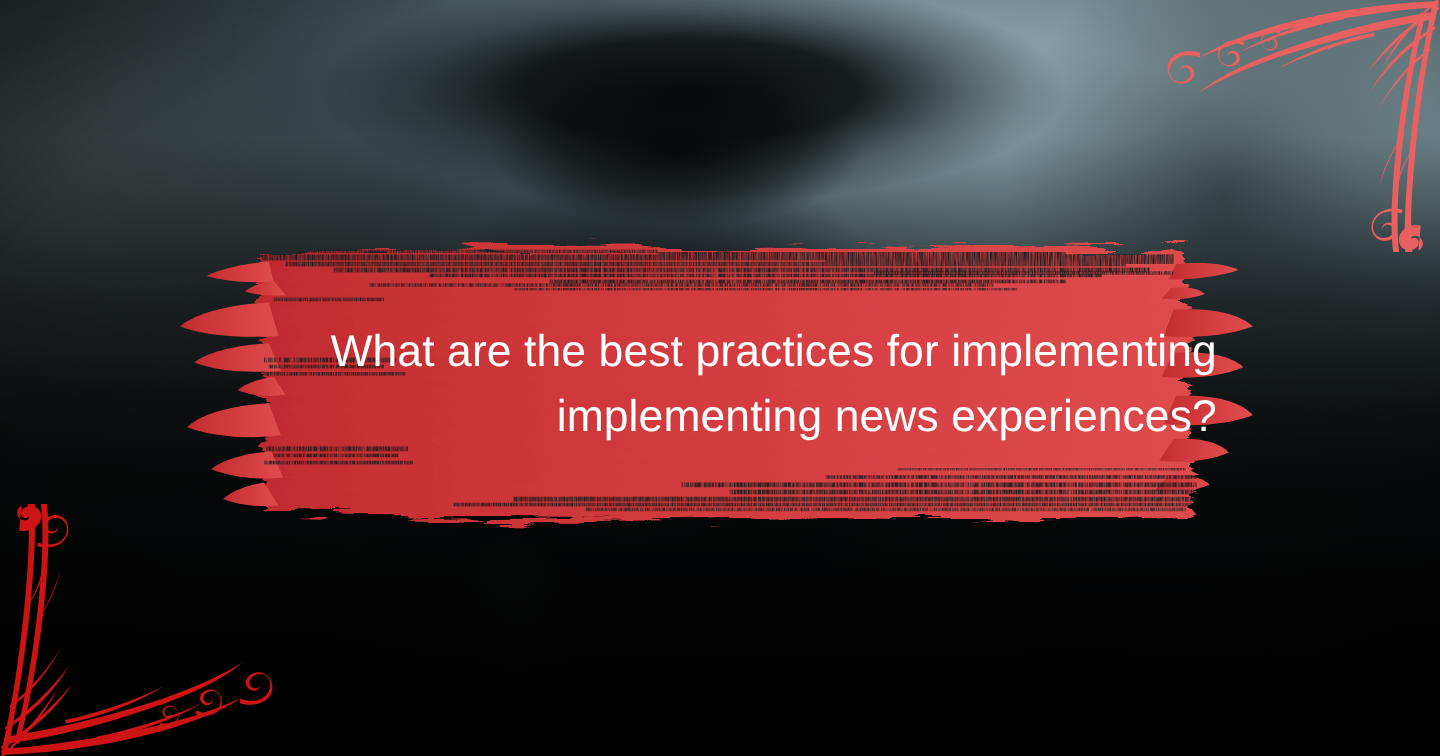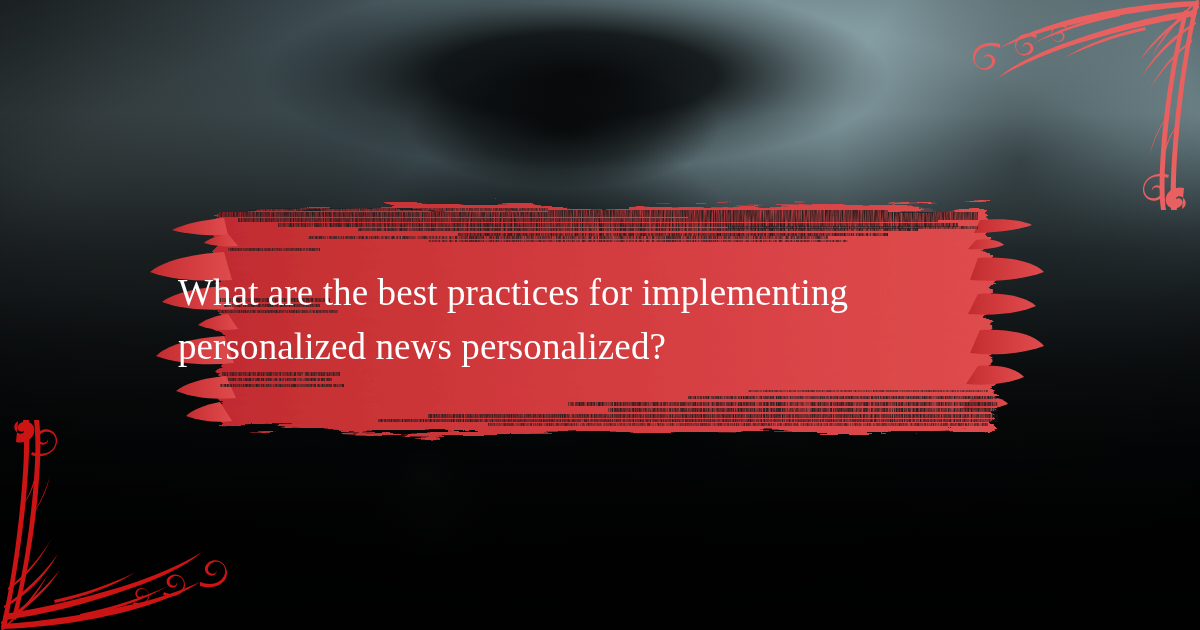--- a/index.html
+++ b/index.html
@@ -95,38 +95,37 @@
     left: 128px;
     top: 190px;
     width: 920px;
     height: 260px;
   }
   #banner svg { display: block; width: 100%; height: 100%; }
 
   
   #headline {
     position: absolute;
-    left: 144px;
+    left: 128px;
     top: 190px;
     width: 920px;
     height: 260px;
     display: flex;
     flex-direction: column;
-    align-items: flex-start;
+    align-items: flex-end;
     justify-content: center;
     gap: 4px;
     text-align: center;
     color: #ffffff;
     font-size: 37px;
     line-height: 1.35;
     font-weight: 400;
     letter-spacing: 0.1px;
     padding: 0 34px;
     box-sizing: border-box;
-    font-family: Liberation Serif, serif;
   }
   #headline .line {
     white-space: nowrap;
   }
 </style>
 </head>
 <body>
 
 <div id="card">
 
@@ -298,16 +297,16 @@
         <rect x="94" y="182" width="118" height="4"></rect>
         <rect x="100" y="188" width="104" height="3"></rect>
         <rect x="92" y="194" width="124" height="3"></rect>
         <rect x="100" y="58" width="92" height="3"></rect>
       </g>
     </svg>
   </div>
 
   <div id="headline">
     <div class="line">What are the best practices for implementing</div>
-    <div class="line">personalized news personalized?</div>
+    <div class="line">implementing news experiences?</div>
   </div>
 
 </div>
 
 </body></html>

